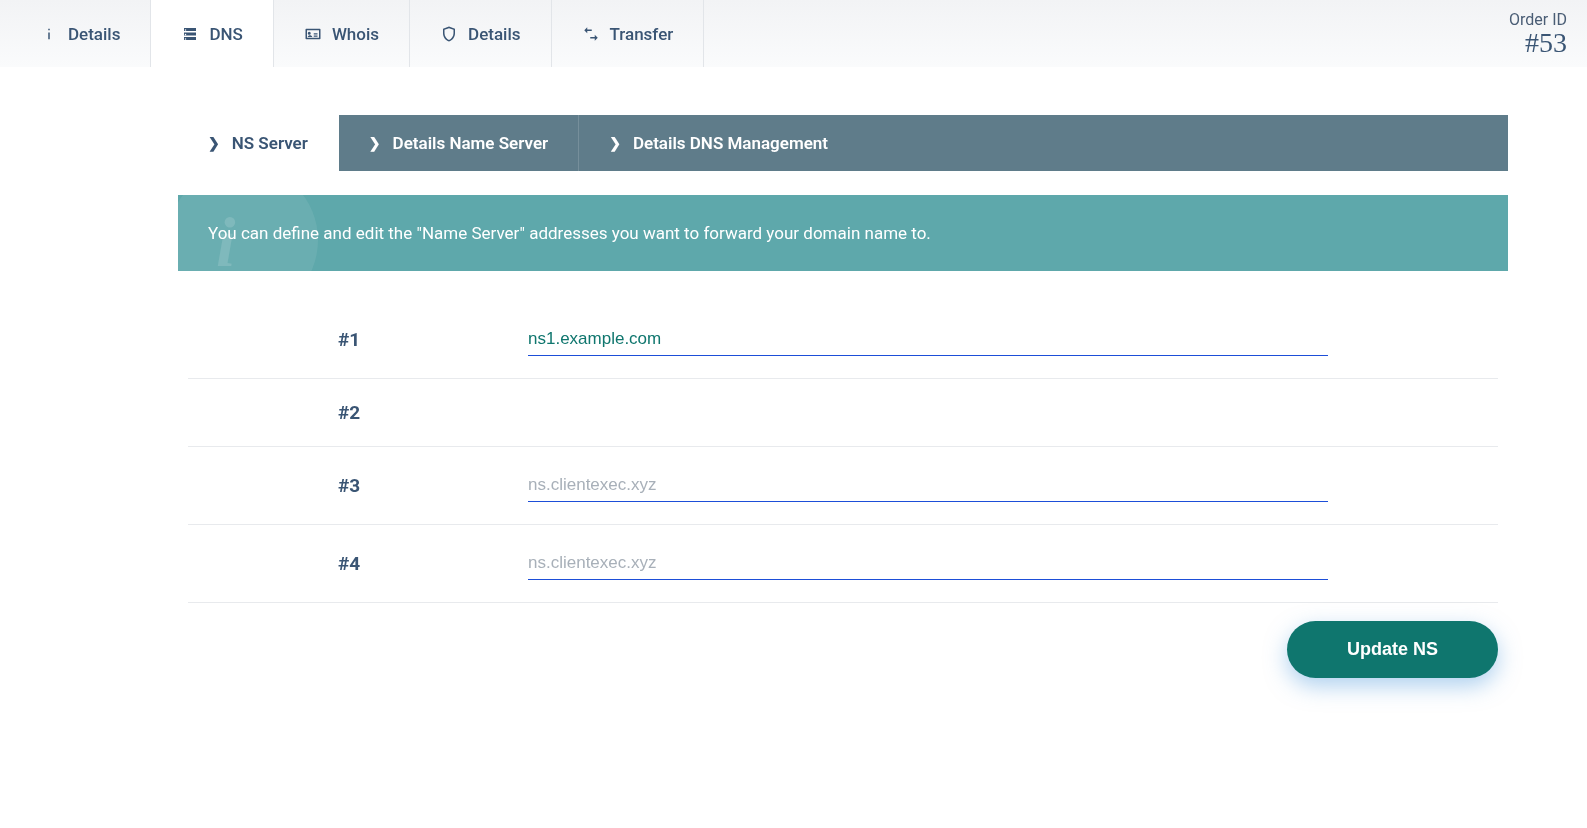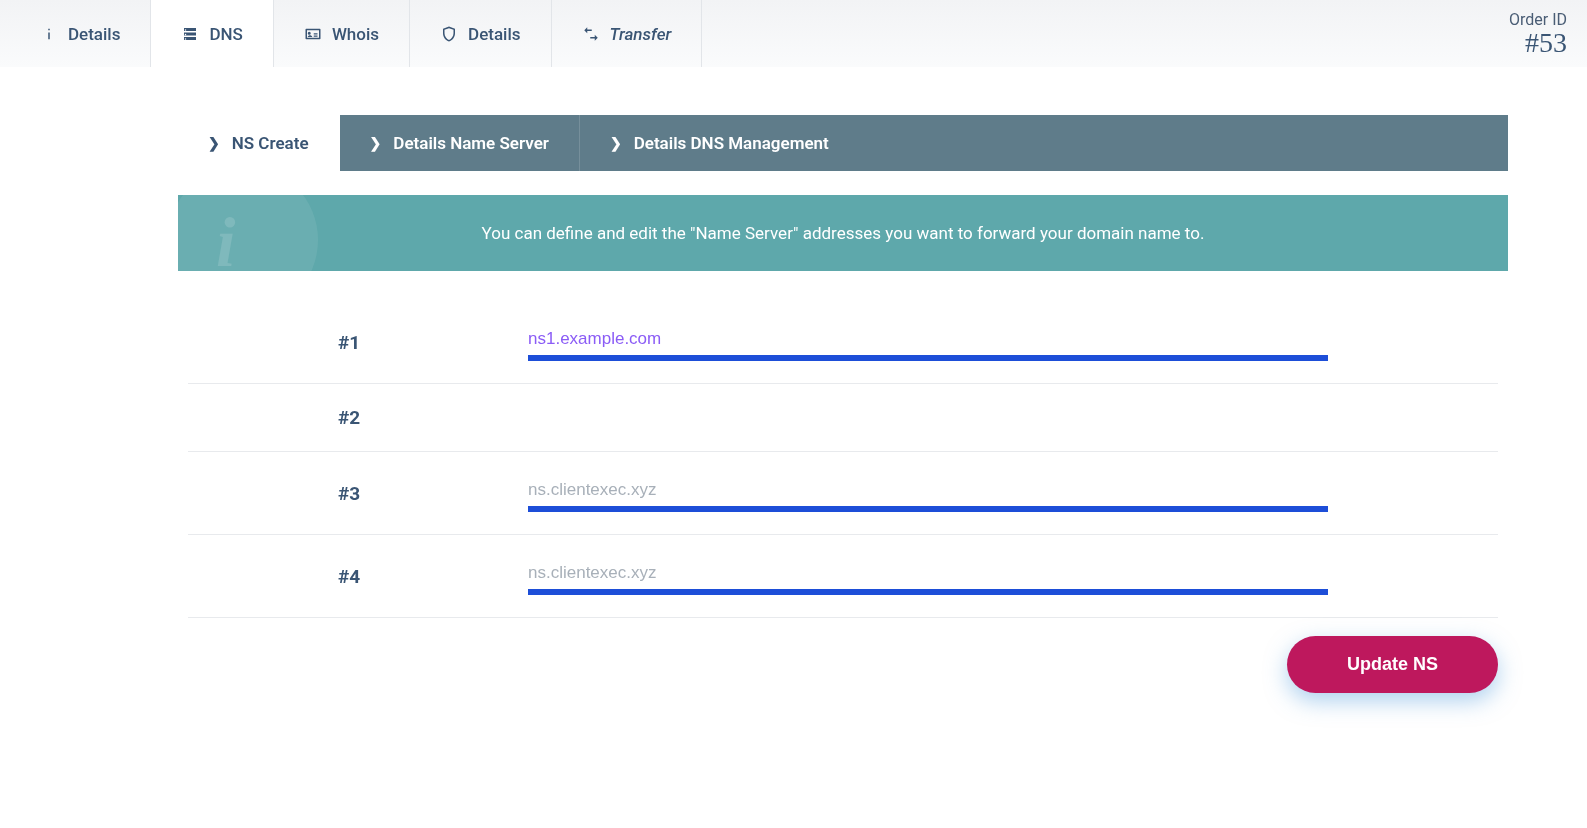--- a/index.html
+++ b/index.html
@@ -30,21 +30,20 @@
       border-right: 1px solid #e2e5e9;
       cursor: pointer;
       background: transparent;
     }
     .top-tab.active {
       background: #ffffff;
       border-right: 1px solid #e2e5e9;
     }
     .top-tab.last-bordered {
       border-right: 1px solid #e2e5e9;
-      font-style: italic;
     }
     .top-tab .icon {
       width: 18px;
       height: 18px;
       display: inline-flex;
       align-items: center;
       justify-content: center;
       color: #3a5574;
     }
     .top-tab .icon svg { width: 18px; height: 18px; fill: currentColor; }
@@ -117,21 +116,21 @@
       content: "i";
       position: absolute;
       left: 38px;
       top: 8px;
       font-size: 70px;
       font-weight: bold;
       font-family: Georgia, serif;
       color: rgba(255,255,255,0.14);
       font-style: italic;
     }
-    .info-banner-text { position: relative; z-index: 1; text-align: center; }
+    .info-banner-text { position: relative; z-index: 1; }
     .form-area {
       margin-top: 30px;
       padding: 0 10px;
     }
     .form-row {
       display: flex;
       align-items: center;
       padding: 22px 0;
       border-bottom: 1px solid #e8eaed;
     }
@@ -139,35 +138,35 @@
       width: 340px;
       padding-left: 150px;
       color: #3a5574;
       font-size: 19px;
       font-weight: 700;
     }
     .form-input {
       flex: 1;
       max-width: 800px;
       border: none;
-      border-bottom: 6px solid #1d4ed8;
+      border-bottom: 1px solid #1d4ed8;
       padding: 6px 0;
       font-size: 17px;
-      color: #8b5cf6;
+      color: #0f766e;
       outline: none;
       background: transparent;
     }
     .form-input::placeholder { color: #a8b0b9; }
     .button-row {
       display: flex;
       justify-content: flex-end;
       padding: 18px 0;
     }
     .primary-button {
-      background: #be185d;
+      background: #0f766e;
       color: #ffffff;
       border: none;
       border-radius: 32px;
       padding: 18px 60px;
       font-size: 18px;
       font-weight: 700;
       cursor: pointer;
       box-shadow: 0 8px 22px rgba(95,163,224,0.5);
     }
   </style>
@@ -221,21 +220,21 @@
     <div class="order-id-label">Order ID</div>
     <div class="order-id-value">#53</div>
   </div>
 </div>
 
 <div class="content">
 
   <div class="sub-tabs">
     <div class="sub-tab active">
       <span class="chevron">❯</span>
-      <span>NS Create</span>
+      <span>NS Server</span>
     </div>
     <div class="sub-tab">
       <span class="chevron">❯</span>
       <span>Details Name Server</span>
     </div>
     <div class="sub-tab">
       <span class="chevron">❯</span>
       <span>Details DNS Management</span>
     </div>
   </div>

